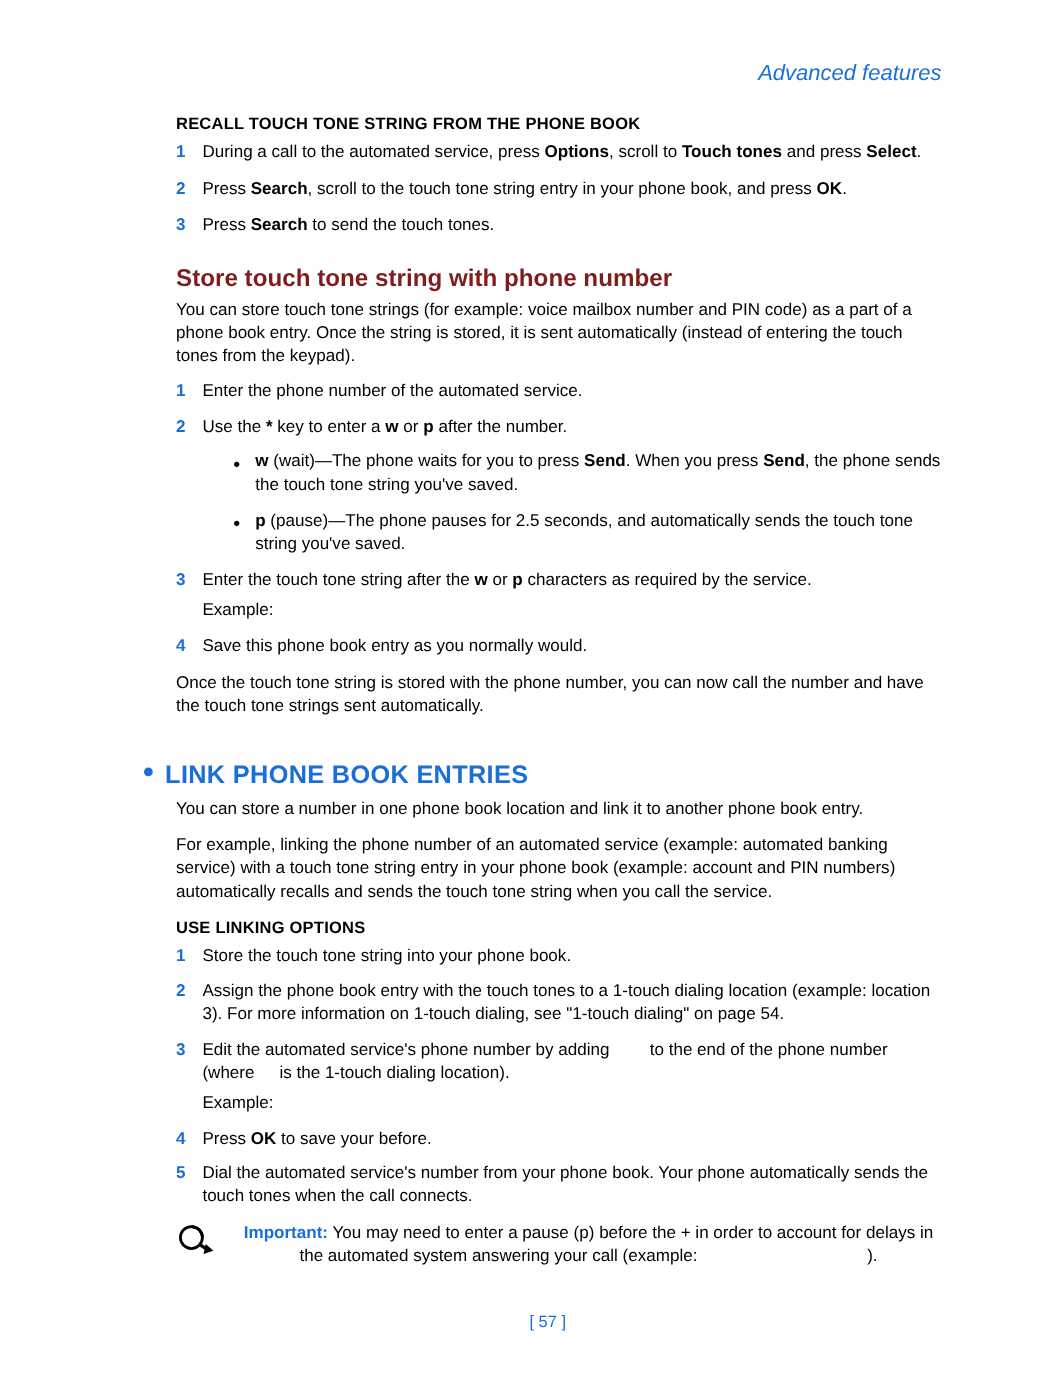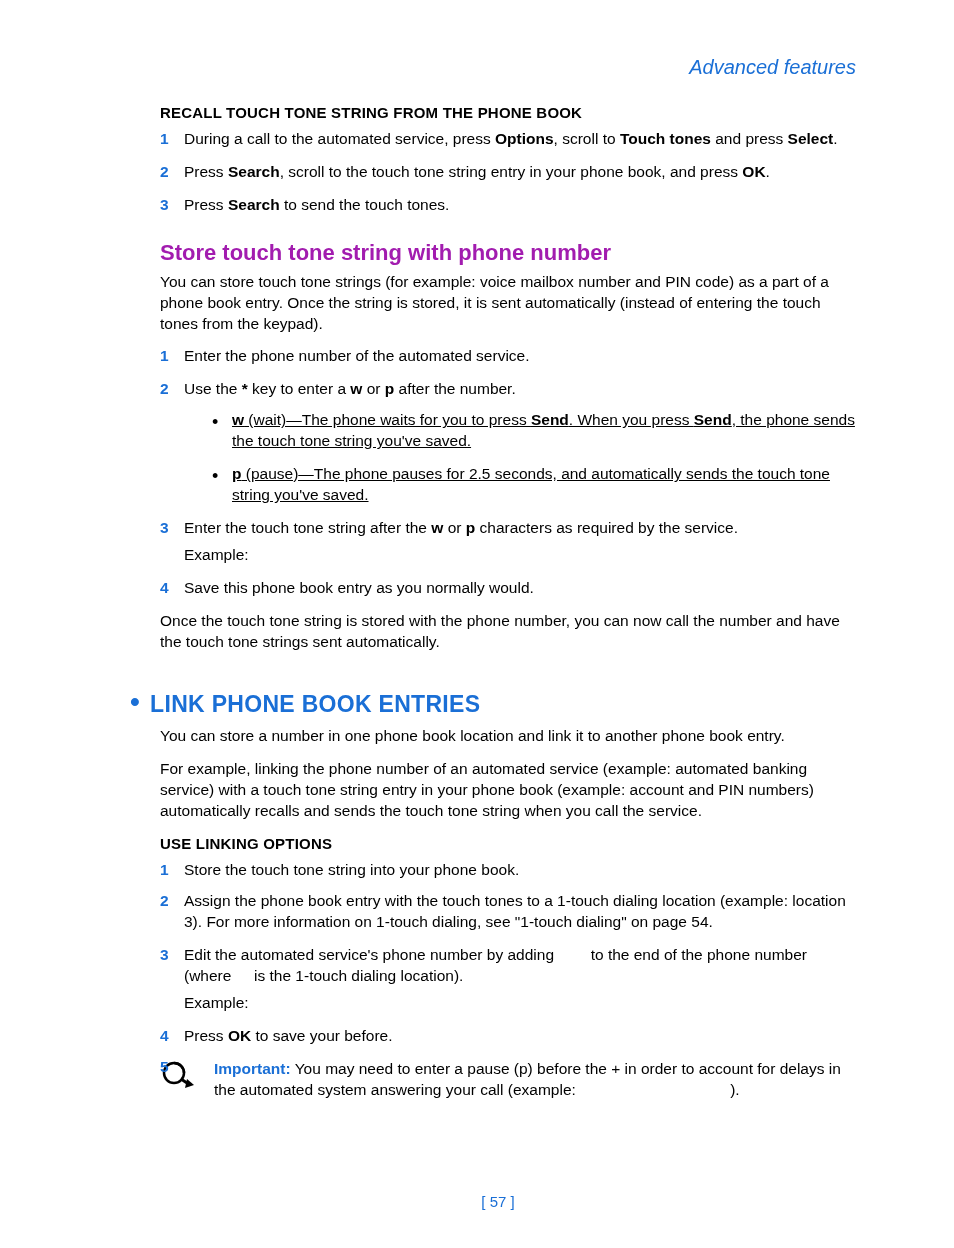--- a/index.html
+++ b/index.html
@@ -26,21 +26,21 @@
     margin-bottom: 22px;
     margin-right: 0;
   }
   .h-sub {
     font-weight: bold;
     font-size: 15px;
     letter-spacing: 0.2px;
     margin: 8px 0 6px 0;
   }
   .h-blue-sub {
-    color: #a21caf;
+    color: #7f1d1d;
     font-weight: bold;
     font-size: 22px;
     margin: 22px 0 4px 0;
   }
   .h-blue-main {
     color: #1a6fd6;
     font-weight: bold;
     font-size: 23px;
     letter-spacing: 0.3px;
     margin: 30px 0 6px 0;
@@ -78,21 +78,20 @@
   }
   ul.sub {
     list-style: none;
     padding: 0;
     margin: 10px 0 0 28px;
   }
   ul.sub > li {
     position: relative;
     padding-left: 20px;
     margin: 0 0 12px 0;
-    text-decoration: underline;
   }
   ul.sub > li::before {
     content: "•";
     position: absolute;
     left: 0;
     top: 0;
     font-size: 18px;
   }
   .example {
     margin: 6px 0 10px 0;
@@ -103,20 +102,21 @@
     left: 0;
     width: 100%;
     text-align: center;
     color: #1a6fd6;
     font-size: 15px;
     padding-left: 21px;
   }
   .important-block {
     display: flex;
     margin: 8px 0 0 32px;
+    text-align: center;
   }
   .important-block .icon-cell {
     width: 54px;
     flex: 0 0 54px;
     padding-top: 2px;
   }
   .important-block .txt {
     flex: 1;
   }
   .important-label {
@@ -188,20 +188,21 @@
       <span>Assign the phone book entry with the touch tones to a 1-touch dialing location (example: location 3). For more information on 1-touch dialing, see "1-touch dialing" on page 54.</span>
     </li>
     <li><span class="num">3</span>
       <span>Edit the automated service's phone number by adding </span><span style="display:inline-block;width:28px;"></span><span> to the end of the phone number (where </span><span style="display:inline-block;width:14px;"></span><span> is the 1-touch dialing location).</span>
       <div class="example">Example:</div>
     </li>
     <li class="tight"><span class="num">4</span>
       <span>Press </span><span class="b">OK</span><span> to save your before.</span>
     </li>
     <li><span class="num">5</span>
+      <span>Dial the automated service's number from your phone book. Your phone automatically sends the touch tones when the call connects.</span>
     </li>
   </ol>
 
   <div class="important-block">
     <div class="icon-cell">
       <svg class="arrow-icon" width="36" height="30" viewBox="0 0 36 30">
         <circle cx="14" cy="12" r="10" fill="none" stroke="#000" stroke-width="2.5"></circle>
         <path d="M 14 2 A 10 10 0 0 1 24 12" fill="none" stroke="#000" stroke-width="2.5"></path>
         <path d="M 21 18 L 30 24" stroke="#000" stroke-width="3" fill="none"></path>
         <polygon points="27,18 34,24 25,27" fill="#000"></polygon>

